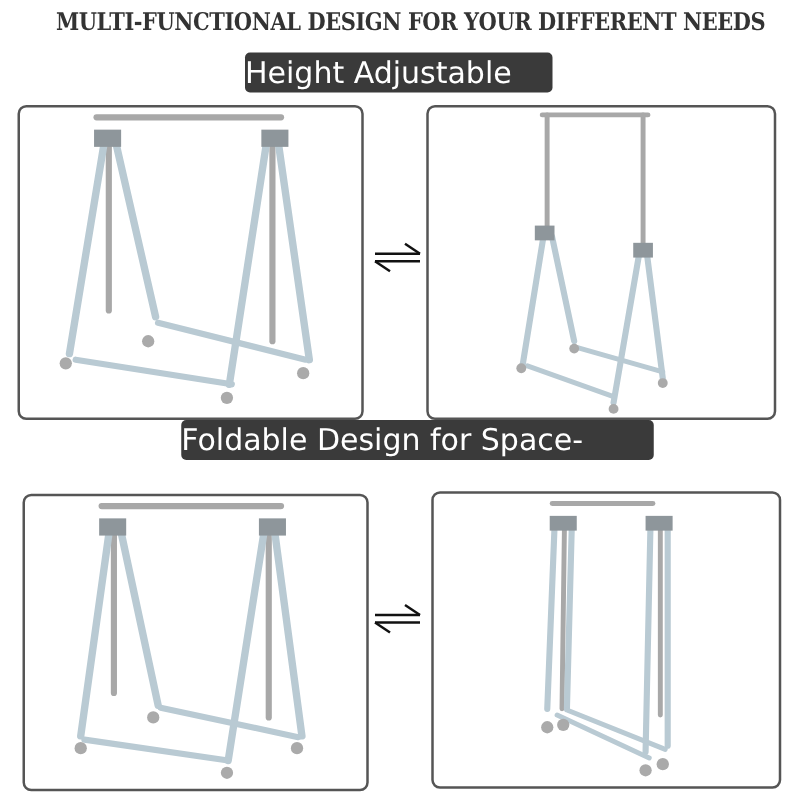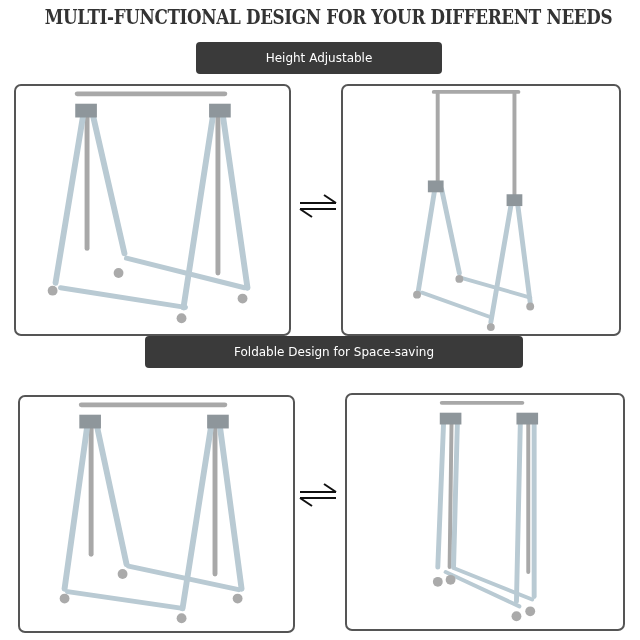--- a/index.html
+++ b/index.html
@@ -1,18 +1,18 @@
 <!DOCTYPE html>
 <html><head>
 <meta charset="utf-8">
 <style>
   html,body{margin:0;padding:0;background:#fff;}
   body{width:640px;height:640px;position:relative;overflow:hidden;font-family:"DejaVu Sans",sans-serif;}
   .headline{position:absolute;left:0;top:6px;width:640px;text-align:center;font-family:"DejaVu Serif",serif;font-weight:bold;font-size:19.5px;letter-spacing:-0.4px;color:#333;transform:scaleX(0.86);transform-origin:center;white-space:nowrap;}
-  .pill{position:absolute;background:#3a3a3a;color:#fff;border-radius:4px;text-align:center;font-family:"DejaVu Sans",sans-serif;font-size:12px;line-height:32px;height:32px;}
+  .pill{position:absolute;background:#3a3a3a;color:#fff;border-radius:4px;font-family:"DejaVu Sans",sans-serif;font-size:24px;line-height:32px;height:32px;}
   .pill1{left:196px;top:42px;width:246px;}
   .pill2{left:125px;top:336px;width:378px;margin-left:20px;}
   .panel{position:absolute;border:2px solid #555;border-radius:7px;background:#fff;box-sizing:border-box;}
   .p1{left:14px;top:84px;width:277px;height:252px;}
   .p2{left:341px;top:84px;width:280px;height:252px;}
   .p3{left:18px;top:395px;width:277px;height:238px;}
   .p4{left:345px;top:393px;width:280px;height:238px;}
   .panel svg{position:absolute;left:0;top:0;width:100%;height:100%;}
   .arrow{position:absolute;width:40px;height:26px;}
   .a1{left:298px;top:193px;}

